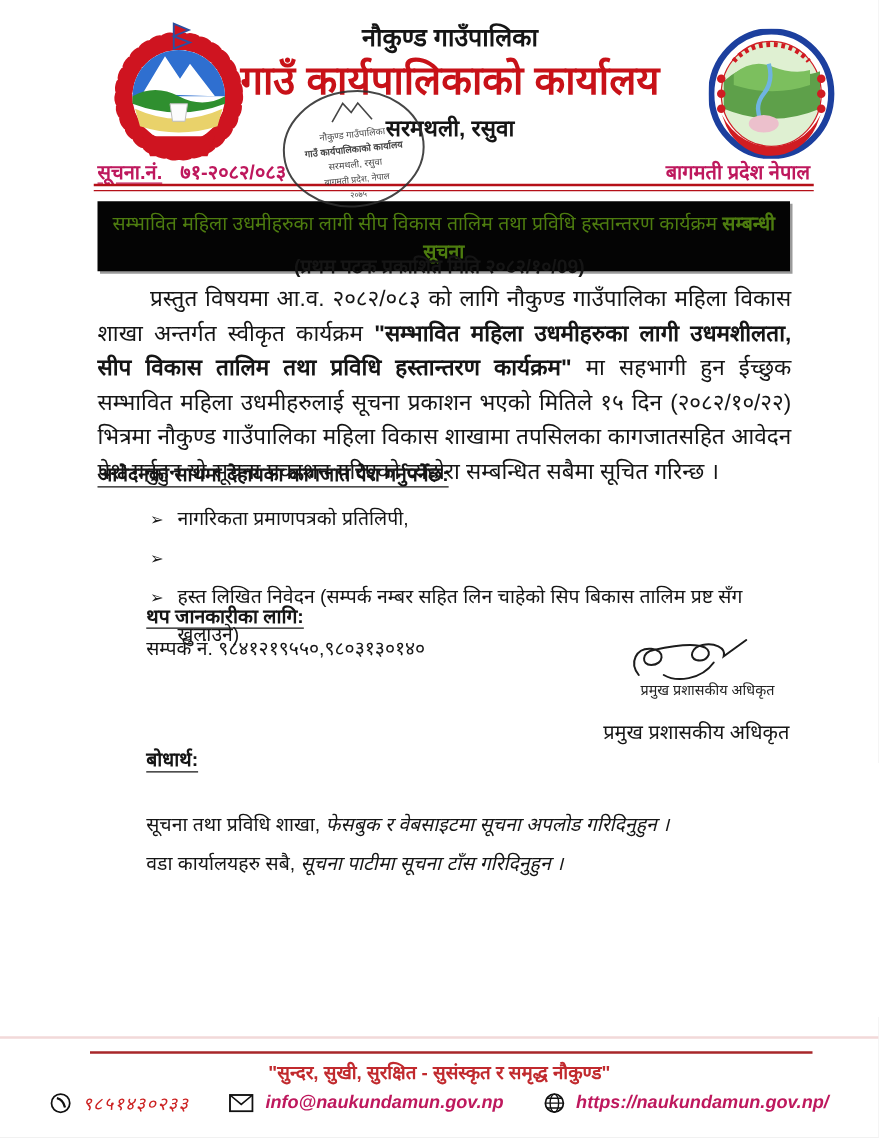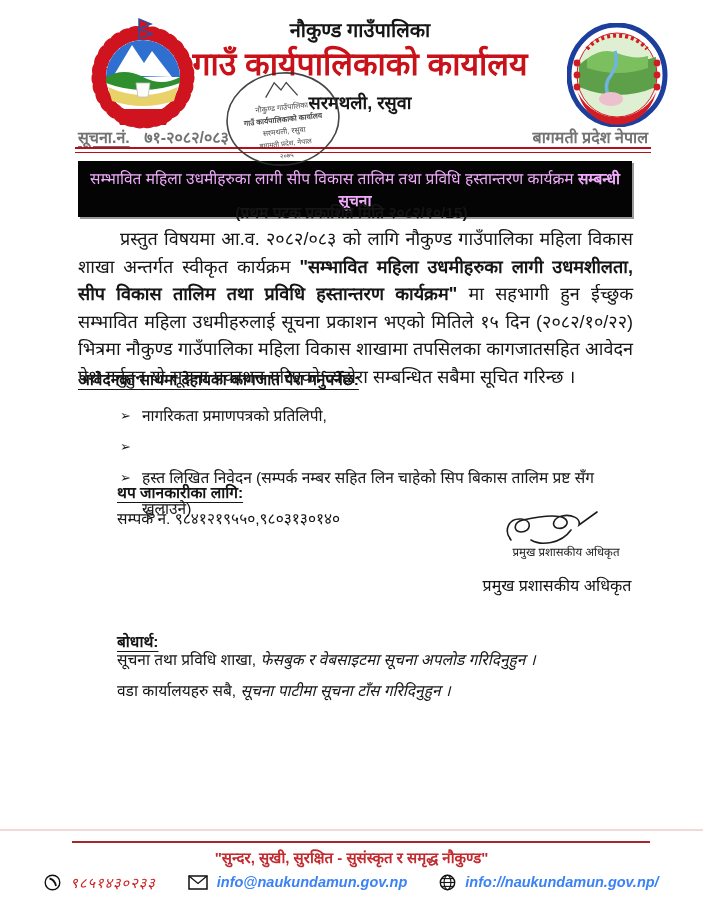--- a/index.html
+++ b/index.html
@@ -17,31 +17,31 @@
   .muni-name  { font-size:20px; font-weight:bold; color:#151515; }
   .office-name{ font-size:32px; font-weight:bold; color:#c81118; margin-top:3px; line-height:1.15; }
   .addr       { font-size:18px; font-weight:bold; color:#151515; margin-top:7px; }
   .stamp {
     position:absolute; left:224px; top:70px; width:118px; height:98px;
     transform:rotate(-6deg); opacity:.88; z-index:5;
   }
   .notice-row {
     position:absolute; left:78px; top:126px; width:570px;
     display:flex; justify-content:space-between; align-items:flex-end;
-    font-size:16px; font-weight:bold; color:#737373;
+    font-size:16px; font-weight:bold; color:#be185d;
   }
   .notice-label { text-decoration:underline; text-underline-offset:3px; margin-right:10px; }
   .dbl-rule {
     position:absolute; left:75px; top:147px; width:576px; height:6px;
     border-top:2px solid #b51018; border-bottom:1.5px solid #b51018;
   }
   
   .banner {
     position:absolute; left:78px; top:161px; width:554px;
-    background:#040404; color:#f0abfc; text-align:center;
+    background:#040404; color:#4d7c0f; text-align:center;
     font-size:15.5px; padding:6px 2px; box-shadow:2px 2px 0 #9a9a9a;
   }
   .banner .b-bold { font-weight:bold; }
   .publish { position:absolute; left:0; top:201px; width:100%; text-align:center;
              font-size:15.5px; font-weight:bold; }
   
   .body-para {
     position:absolute; left:78px; top:226px; width:555px;
     font-size:18px; line-height:27.5px; text-align:justify; text-indent:42px;
   }
@@ -56,34 +56,34 @@
   .b-arrow { font-size:13px; margin-right:11px; line-height:31px; color:#1a1a1a; }
   .more-head { left:117px; top:481px; }
   .contact-line { position:absolute; left:117px; top:507px; font-size:15.5px; }
   
   .sig-block { position:absolute; left:443px; top:510px; width:228px; text-align:center; }
   .sig-scribble { display:block; margin:0 auto -8px 58px; }
   .sig-small { font-size:11.5px; color:#222; margin-left:18px; }
   .sig-name  { font-size:16.5px; margin-top:1px; }
   .sig-title { font-size:16px; font-weight:500; margin-top:15px; }
   
-  .cc-head { left:117px; top:630px; }
+  .cc-head { left:117px; top:596px; }
   .cc-line { position:absolute; left:117px; font-size:15.5px; }
   .cc-1 { top:648px; } .cc-2 { top:679px; }
   .cc-action { font-style:italic; }
   
   .foot-pink { position:absolute; left:0; top:829px; width:703px; border-top:2px solid #f2d9d9; }
   .foot-rule { position:absolute; left:72px; top:841px; width:578px; border-top:2.5px solid #a8272a; }
   .slogan { position:absolute; left:0; top:847px; width:100%; text-align:center;
             font-size:15px; font-weight:bold; color:#c12a2e; }
   .contacts { position:absolute; left:0; top:872px; width:100%;
               display:flex; justify-content:center; align-items:center; gap:9px;
               font-size:14.5px; color:#cc2222; }
   .c-phone { font-style:italic; letter-spacing:1px; }
-  .c-link  { font-style:italic; font-weight:bold; color:#3b82f6; text-decoration:none; }
+  .c-link  { font-style:italic; font-weight:bold; color:#be185d; text-decoration:none; }
   .c-gap { width:14px; }
   .ico { display:inline-block; vertical-align:middle; }
 </style>
 </head>
 <body>
 
 <div class="page">
 
   <svg class="logo-left" viewBox="0 0 118 126">
     <circle cx="59" cy="64" r="44" fill="none" stroke="#cf1420" stroke-width="15" stroke-dasharray="2.5 6.5" stroke-linecap="round"></circle>
@@ -137,21 +137,21 @@
     </div>
     <div>बागमती प्रदेश नेपाल</div>
   </div>
 
   <div class="dbl-rule"></div>
 
   <div class="banner">
     <span>सम्भावित महिला उधमीहरुका लागी सीप विकास तालिम तथा प्रविधि हस्तान्तरण कार्यक्रम</span><span class="b-bold"> सम्बन्धी सूचना</span>
   </div>
 
-  <div class="publish">(प्रथम पटक प्रकाशित मिति २०८२/१०/15)</div>
+  <div class="publish">(प्रथम पटक प्रकाशित मिति २०८२/१०/09)</div>
 
   <div class="body-para">
     <span>प्रस्तुत विषयमा आ.व. २०८२/०८३ को लागि नौकुण्ड गाउँपालिका महिला विकास शाखा अन्तर्गत स्वीकृत कार्यक्रम </span><span class="p-bold">"सम्भावित महिला उधमीहरुका लागी उधमशीलता, सीप विकास तालिम तथा प्रविधि हस्तान्तरण कार्यक्रम"</span><span> मा सहभागी हुन ईच्छुक सम्भावित महिला उधमीहरुलाई सूचना प्रकाशन भएको मितिले १५ दिन (२०८२/१०/२२) भित्रमा नौकुण्ड गाउँपालिका महिला विकास शाखामा तपसिलका कागजातसहित आवेदन पेश गर्नुहुन यो सूचना प्रकाशन गरिएको व्यहोरा सम्बन्धित सबैमा सूचित गरिन्छ ।</span>
   </div>
 
   <div class="sec-head docs-head">आवेदनका साथमा देहायका  कागजात पेश गर्नुपर्नेछ:</div>
 
   <div class="bullets">
     <div class="b-item">
       <span class="b-arrow">➢</span>
@@ -202,16 +202,16 @@
     </svg>
     <a class="c-link" href="#">info@naukundamun.gov.np</a>
     <span class="c-gap"></span>
     <svg class="ico" width="17" height="17" viewBox="0 0 17 17">
       <circle cx="8.5" cy="8.5" r="7.2" fill="none" stroke="#111" stroke-width="1.4"></circle>
       <ellipse cx="8.5" cy="8.5" rx="3.4" ry="7.2" fill="none" stroke="#111" stroke-width="1.1"></ellipse>
       <line x1="1.3" y1="8.5" x2="15.7" y2="8.5" stroke="#111" stroke-width="1.1"></line>
       <line x1="2.2" y1="4.6" x2="14.8" y2="4.6" stroke="#111" stroke-width="1.1"></line>
       <line x1="2.2" y1="12.4" x2="14.8" y2="12.4" stroke="#111" stroke-width="1.1"></line>
     </svg>
-    <a class="c-link" href="#">info://naukundamun.gov.np/</a>
+    <a class="c-link" href="#">https://naukundamun.gov.np/</a>
   </div>
 
 </div>
 
 </body></html>

